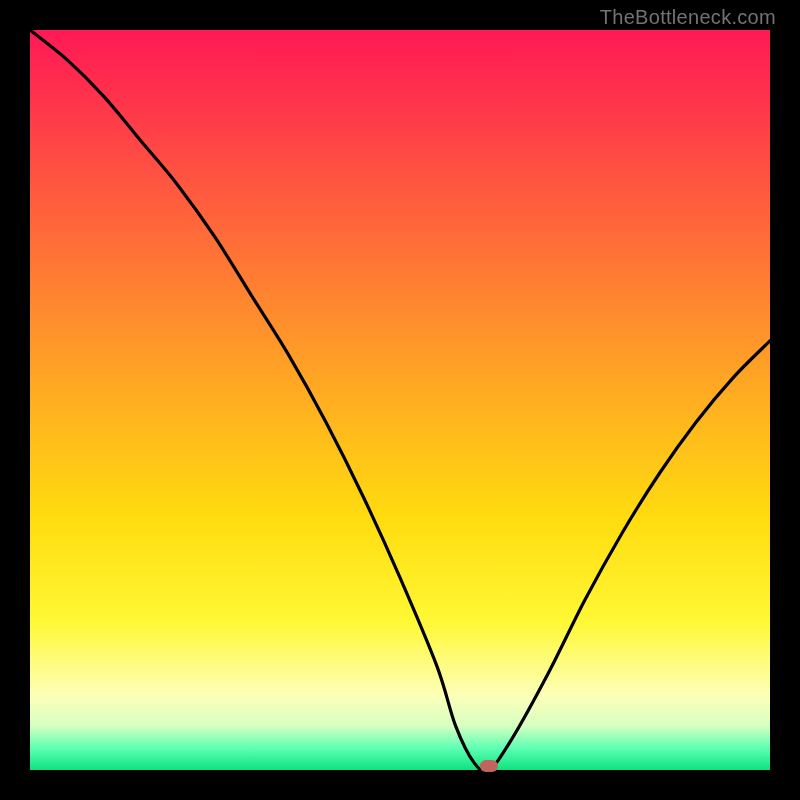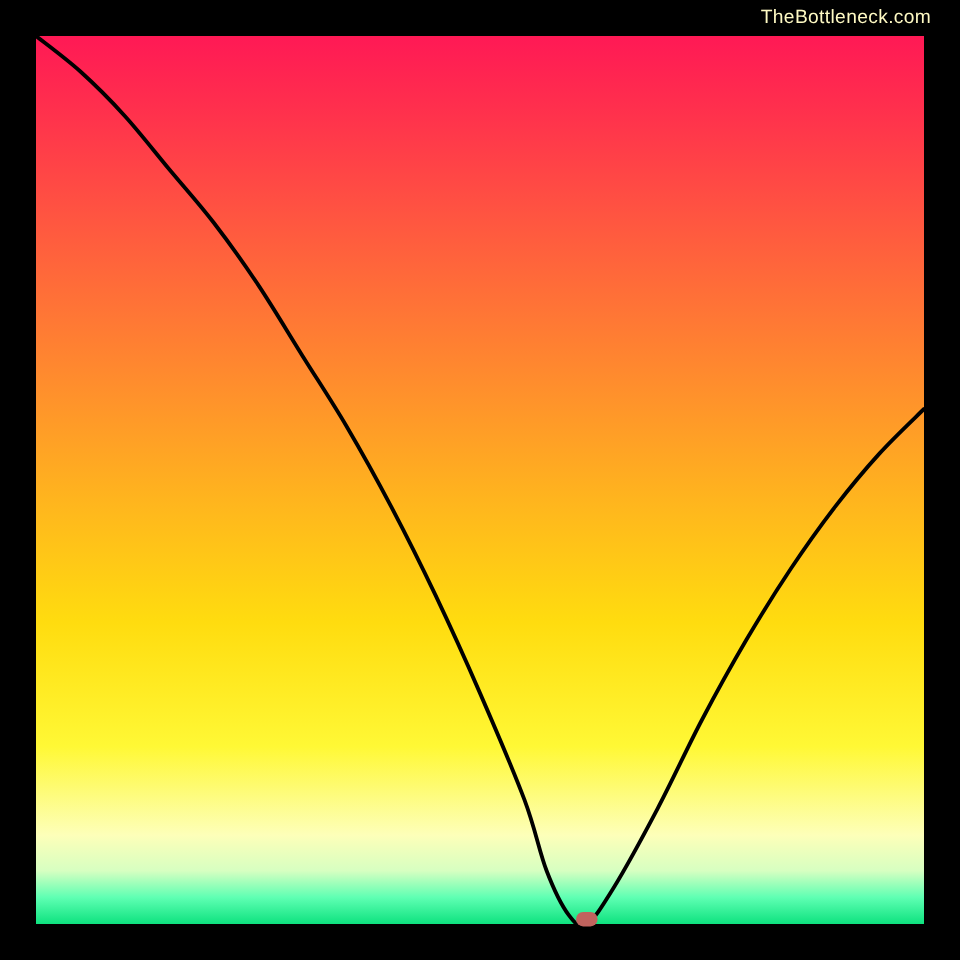--- a/index.html
+++ b/index.html
@@ -38,22 +38,22 @@
       #fdffb9 90%,
       #d7ffc1 94%,
       #5fffb3 97%,
       #0ee27f 100%
     );
   }
   .watermark {
     position: absolute;
     top: 6px;
     right: 24px;
-    color: #fef9c3;
-    font-size: 16px;
+    color: #737373;
+    font-size: 20px;
     font-weight: 500;
     letter-spacing: 0.3px;
   }
   svg.curve {
     position: absolute;
     left: 0;
     top: 0;
     width: 740px;
     height: 740px;
   }

